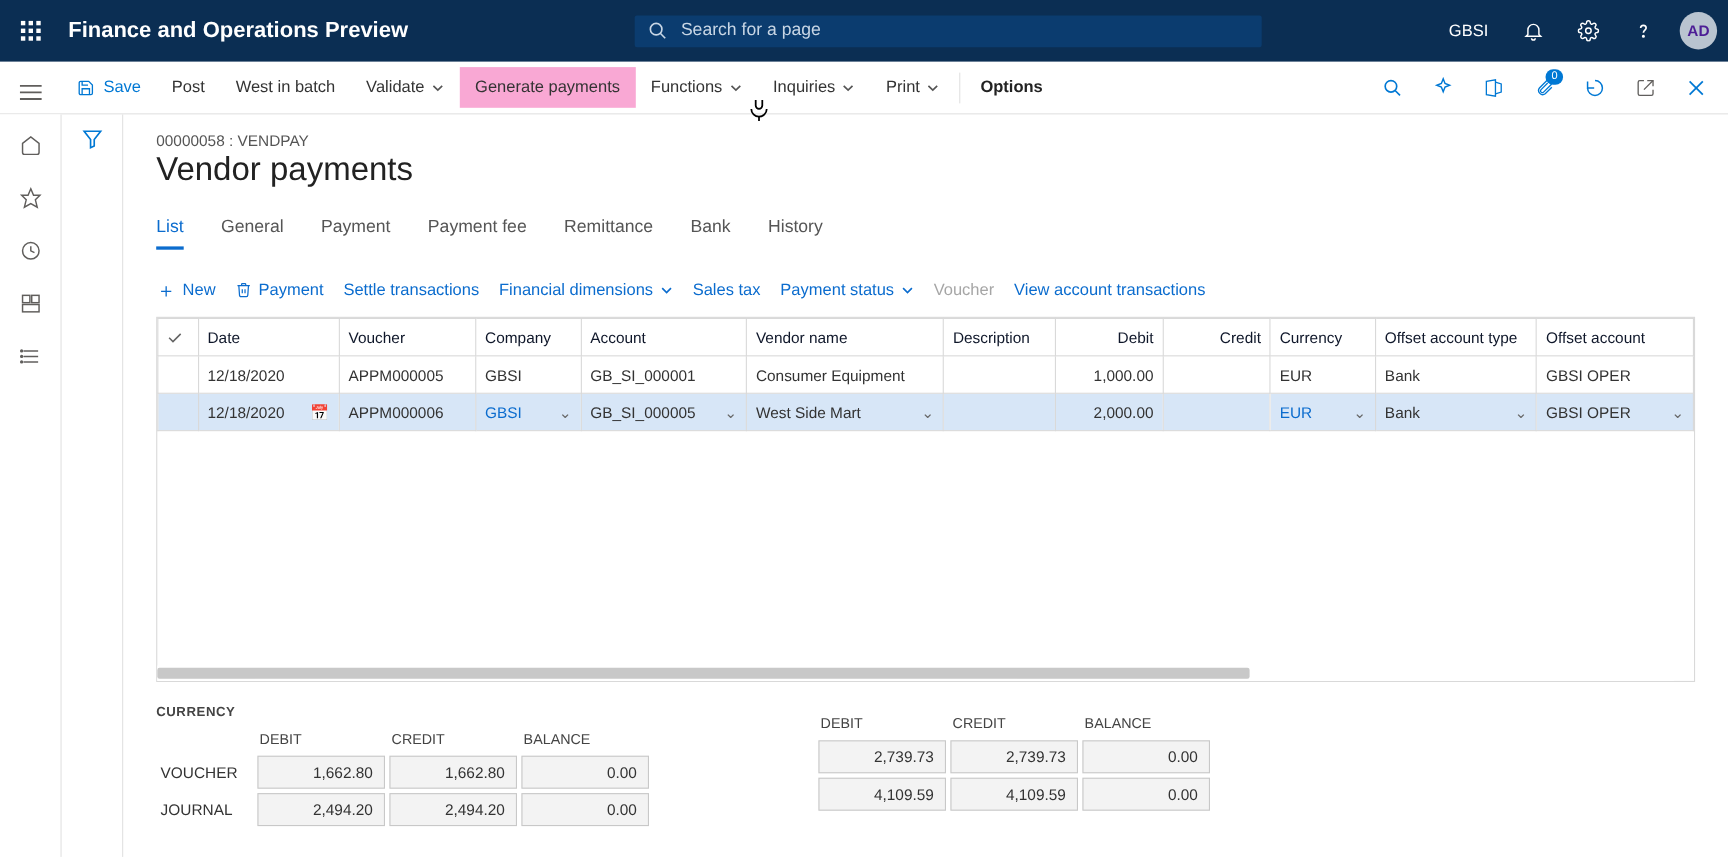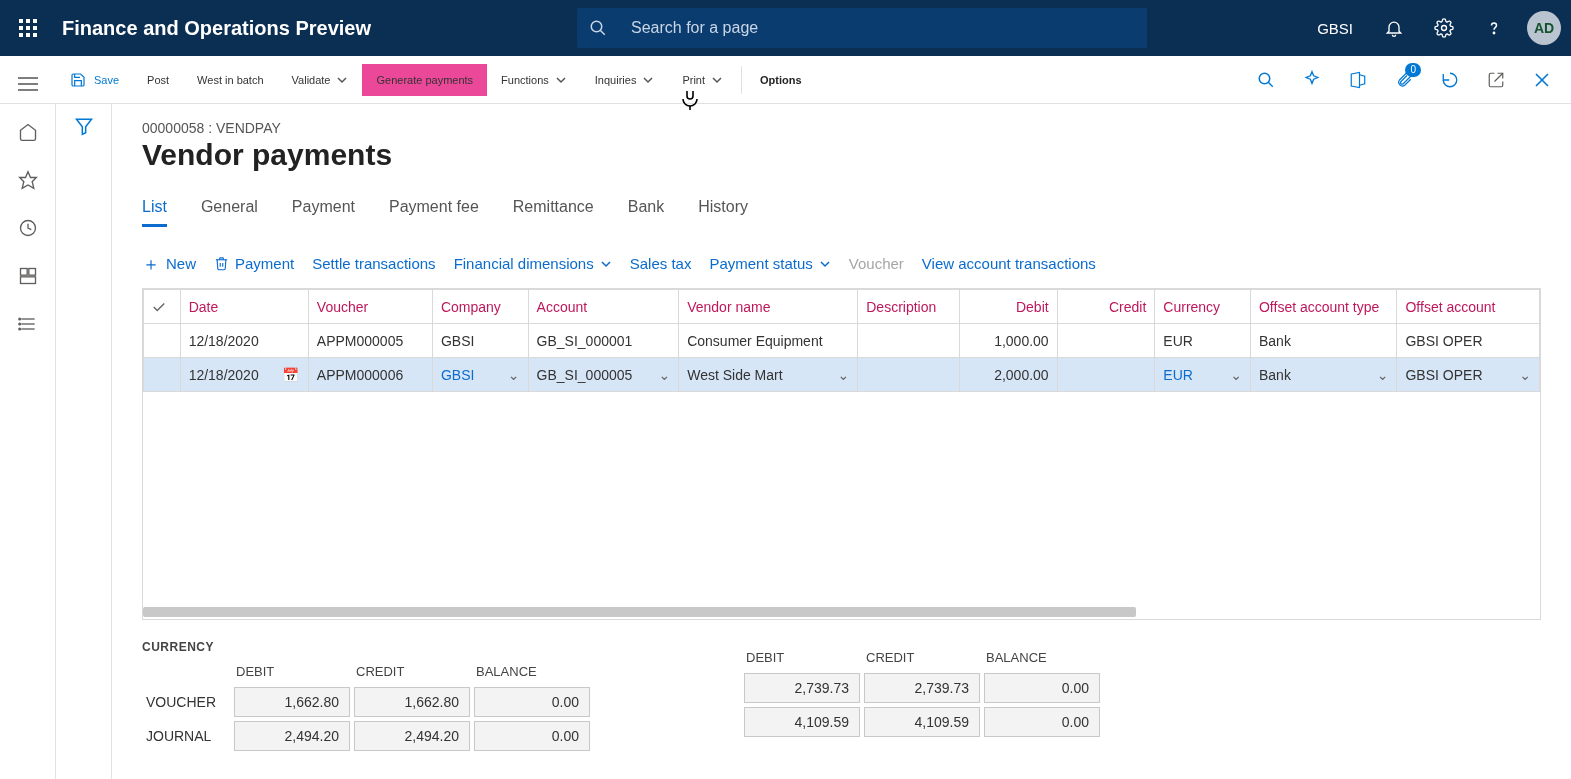--- a/index.html
+++ b/index.html
@@ -4,67 +4,67 @@
 <style>
 * { box-sizing: border-box; margin: 0; padding: 0; font-family: "Segoe UI", Arial, sans-serif; }
 body { width: 1571px; height: 779px; overflow: hidden; background: #fff; }
 
 
 .topbar { height: 56px; background: #0b2e53; color: #fff; display: flex; align-items: center; padding: 0 6px; }
 .waffle { width: 44px; height: 44px; display:flex; align-items:center; justify-content:center; cursor:pointer; }
 .waffle-grid { display:grid; grid-template-columns:repeat(3,4px); grid-template-rows:repeat(3,4px); gap:3px; }
 .waffle-grid span { width:4px; height:4px; background:#fff; }
 .app-title { font-size: 20px; font-weight: 600; margin-left: 12px; text-align: right; }
-.search-wrap { flex: 0 0 auto; margin-left: 206px; width: 570px; height: 40px; background: #0b3c6f; border-radius: 2px; display:flex; align-items:center; padding: 0 12px; color:#c8d6e5;gap:12px;}
+.search-wrap { flex: 0 0 auto; margin-left: 206px; width: 570px; height: 29px; background: #0b3c6f; border-radius: 2px; display:flex; align-items:center; padding: 0 12px; color:#c8d6e5;}
 .search-wrap .mag { width:18px; height:18px; margin-right:12px; }
 .search-wrap span { font-size: 16px; }
 .top-right { margin-left: auto; display:flex; align-items:center; gap: 8px; }
 .top-right .company { font-size: 15px; padding: 0 12px; }
 .topicon { width:42px; height:42px; display:flex; align-items:center; justify-content:center; cursor:pointer; }
-.avatar { width:34px; height:34px; border-radius:50%; background:#b9c4d0; color:#14532d; display:flex; align-items:center; justify-content:center; font-size:14px; font-weight:600; margin-left:4px; margin-right:4px;}
+.avatar { width:34px; height:34px; border-radius:50%; background:#b9c4d0; color:#4c1d95; display:flex; align-items:center; justify-content:center; font-size:14px; font-weight:600; margin-left:4px; margin-right:4px;}
 
 
 .actionbar { height: 48px; border-bottom: 1px solid #e1e1e1; display:flex; align-items:center; padding-left: 56px; }
 .actionbar .hamburger { position:absolute; left:10px; top:66px; width:36px; height:36px; display:flex; align-items:center; justify-content:center; cursor:pointer;}
-.action-item { padding: 10px 14px; font-size: 11px; color:#333; cursor:pointer; display:flex; align-items:center; gap:6px; }
-.action-item.hover { background:#ec4899; }
+.action-item { padding: 10px 14px; font-size: 15px; color:#333; cursor:pointer; display:flex; align-items:center; gap:6px; }
+.action-item.hover { background:#f9a8d4; }
 .action-item.save { color:#0078d4; gap:8px; }
 .action-item .chev { width:12px; height:12px; }
 .action-sep { width:1px; height:28px; background:#e1e1e1; margin: 0 4px; }
 .action-item.options { font-weight:600; color:#222; }
 .action-right { margin-left:auto; display:flex; align-items:center; gap:4px; padding-right:8px; }
 .ricon { width:42px; height:42px; display:flex; align-items:center; justify-content:center; cursor:pointer; color:#0078d4; position:relative;}
 .ricon.gray { color:#605e5c; }
 .badge { position:absolute; top:4px; right:4px; background:#0078d4; color:#fff; border-radius:8px; font-size:10px; padding:0 5px; line-height:14px;}
 .cursor { position:absolute; left:678px; top:88px; font-size:20px; pointer-events:none; z-index:10;}
 
 
 .leftrail { position:absolute; left:0; top:104px; width:56px; height:675px; border-right:1px solid #e1e1e1; background:#fff; display:flex; flex-direction:column; align-items:center; padding-top:8px; gap:8px;}
 .leftrail .rbtn { width:40px; height:40px; display:flex; align-items:center; justify-content:center; cursor:pointer; color:#605e5c; }
 
 
 .content { position:absolute; left:56px; top:104px; right:0; bottom:0; display:flex; }
 .filter-col { width:56px; border-right:1px solid #e1e1e1; padding-top:12px; display:flex; justify-content:center; }
 .filter-col .filtbtn { color:#0078d4; cursor:pointer; }
 .main { flex:1; padding: 16px 30px 10px 30px; overflow:hidden;}
 .breadcrumb { font-size:14px; color:#555; }
-.page-title { font-size:30px; font-weight:700; margin-top:2px; color:#222;}
+.page-title { font-size:30px; font-weight:400; margin-top:2px; color:#222;}
 .tabs { display:flex; gap:34px; margin-top:26px; border-bottom: none; }
 .tab { font-size:16px; color:#555; padding-bottom:8px; cursor:pointer; }
 .tab.active { color:#0b6cce; border-bottom:3px solid #0b6cce; }
 .subbar { display:flex; align-items:center; gap:18px; margin-top:28px; flex-wrap:wrap;}
 .subbar .link { color:#0b6cce; font-size:15px; cursor:pointer; display:flex; align-items:center; gap:6px;}
 .subbar .link.disabled { color:#a6a6a6; cursor:default; }
 .subbar .plus { font-size:18px; line-height:14px; }
 
 
 .grid-wrap { margin-top:16px; border:1px solid #d9d9d9; height:332px; position:relative; background:#fff;}
 table.grid { border-collapse:collapse; width:100%; table-layout:fixed; }
 table.grid th, table.grid td { border:1px solid #d9d9d9; font-size:14px; padding:6px 8px; height:34px; text-align:left; color:#333; white-space:nowrap; overflow:hidden;}
-table.grid th { background:#fff; font-weight:400; color:#be185d; }
+table.grid th { background:#fff; font-weight:400; color:#0f172a; }
 table.grid th.num, table.grid td.num { text-align:right; }
 table.grid tr.selected td { background:#d7e6f7; }
 table.grid tr.selected .linkcell { color:#0b6cce; }
 table.grid tr.selected .dd { display:inline-block; }
 .dd { float:right; color:#666; display:none; cursor:pointer;}
 .cal { float:right; color:#666; display:none; cursor:pointer;}
 table.grid tr.selected .cal { display:inline-block; }
 .checkcell { text-align:center !important; }
 .hscroll { position:absolute; bottom:0; left:0; right:18px; height:14px; background:#fff; }
 .hscroll .thumb { position:absolute; left:0; top:2px; height:10px; width:72%; background:#c8c8c8; border-radius:2px;}

